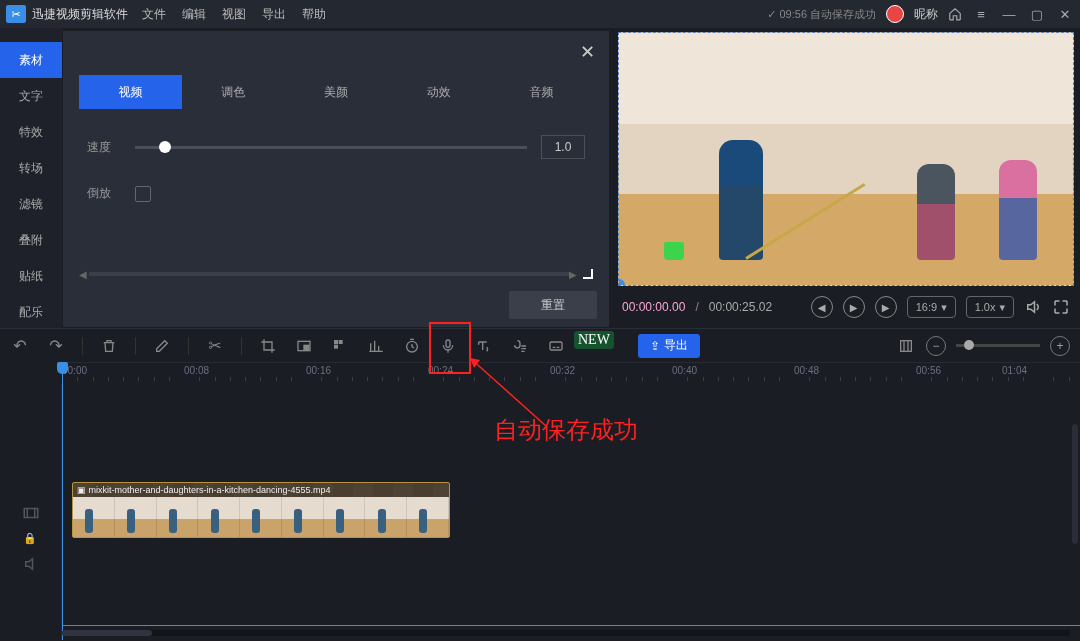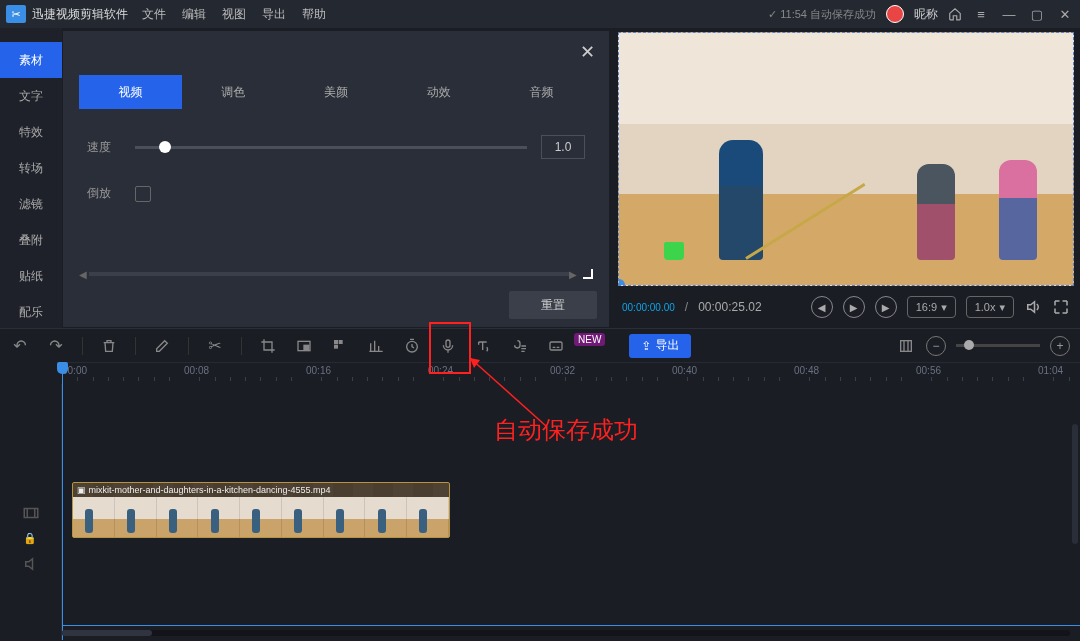--- a/index.html
+++ b/index.html
@@ -52,33 +52,33 @@
 .floor { position:absolute; bottom:0; left:0; right:0; height:36%; background:#d4a968; }
 .person { position:absolute; bottom:10%; width:44px; height:120px; }
 .p1 { left:22%; background:linear-gradient(#1a4a7a 38%, #24486a 38%); border-radius:14px 14px 4px 4px; }
 .p2 { right:26%; width:38px; height:96px; background:linear-gradient(#4a5560 42%, #a0506a 42%); border-radius:12px 12px 4px 4px; }
 .p3 { right:8%; width:38px; height:100px; background:linear-gradient(#d970a0 38%, #5866a0 38%); border-radius:12px 12px 4px 4px; }
 .broom { position:absolute; left:28%; bottom:10%; width:140px; height:3px; background:#c7a849; transform: rotate(-32deg); transform-origin: left; }
 .bucket { position:absolute; left:10%; bottom:10%; width:20px; height:18px; background:#3bd44a; border-radius:2px 2px 4px 4px; }
 .play-handle { position:absolute; left:-6px; bottom:-6px; width:12px; height:12px; background:#3a8ee6; border-radius:50%; }
 
 .preview-ctrl { height: 42px; display: flex; align-items: center; gap: 10px; padding: 0 4px; }
-.tc-cur { color: #0ea5e9; font-size: 10px; }
+.tc-cur { color: #f9a8d4; font-size: 12px; }
 .tc-sep { color: #888; font-size: 12px; }
 .tc-dur { color: #aaa; font-size: 12px; }
 .pc-spacer { flex: 1; }
 .rbtn { width: 22px; height: 22px; border: 1.5px solid #888; border-radius: 50%; display: flex; align-items: center; justify-content: center; color: #aaa; font-size: 10px; cursor: pointer; }
 .pill { height: 22px; border: 1px solid #666; border-radius: 4px; padding: 0 8px; display: flex; align-items: center; gap: 4px; font-size: 11px; color: #aaa; cursor: pointer; }
 .vol-ic, .full-ic { width: 18px; height: 18px; color: #aaa; cursor:pointer; }
 
 
 .toolbar { height: 34px; background: #1a1d24; border-top: 1px solid #2a2e36; display: flex; align-items: center; padding: 0 10px; gap: 16px; }
 .tool-ic { width: 20px; height: 20px; color: #888; display:flex; align-items:center; justify-content:center; cursor:pointer; }
 .tool-sep { width: 1px; height: 18px; background: #333; }
-.new-badge { font-size: 10px; background: #701a75; color: #fff; padding: 1px 4px; border-radius: 3px; position: relative; top: -6px; left:-8px; }
+.new-badge { font-size: 14px; background: #14532d; color: #fff; padding: 1px 4px; border-radius: 3px; position: relative; top: -6px; left:-8px;font-family:Liberation Serif, serif; }
 .export-btn { height: 24px; background: #2563eb; color: #fff; font-size: 12px; padding: 0 12px; border-radius: 3px; display: flex; align-items: center; gap: 4px; cursor: pointer; }
 .tb-right2 { margin-left: auto; display: flex; align-items: center; gap: 10px; }
 .zoom-track { width: 84px; height: 3px; background: #444; position: relative; }
 .zoom-thumb { position:absolute; left:10%; top:-4px; width:10px; height:10px; border-radius:50%; background:#aaa; }
 .zoom-btn { width:20px; height:20px; border:1.5px solid #777; border-radius:50%; color:#999; display:flex; align-items:center; justify-content:center; font-size:12px; cursor:pointer; }
 
 
 .ruler { height: 22px; background: #1a1d24; position: relative; margin-left: 62px; border-top: 1px solid #262a32; }
 .rtick { position: absolute; top: 2px; font-size: 10px; color: #6a7080; }
 .rmin { position:absolute; top:14px; width:1px; height:4px; background:#3a3f49; }
@@ -112,21 +112,21 @@
   <div class="logo">✂</div>
   <span class="app-title">迅捷视频剪辑软件</span>
   <span class="menu-item">文件</span>
   <span class="menu-item">编辑</span>
   <span class="menu-item">视图</span>
   <span class="menu-item">导出</span>
   <span class="menu-item">帮助</span>
   <div class="tb-right">
     <span class="save-status">
       <span>✓</span>
-      <span>11:54</span>
+      <span>09:56</span>
       <span>自动保存成功</span>
     </span>
     <span class="avatar"></span>
     <span class="nick">昵称</span>
     <svg class="home-ic" viewBox="0 0 24 24" fill="none" stroke="#aaa" stroke-width="2">
         <path d="M3 11l9-8 9 8v10a1 1 0 01-1 1h-5v-7h-6v7H4a1 1 0 01-1-1z"></path>
       </svg>
     <span class="win-btn">≡</span>
     <span class="win-btn">—</span>
     <span class="win-btn">▢</span>
@@ -367,21 +367,21 @@
     <div class="rmin" style="left: 823.5px;"></div>
     <div class="rmin" style="left: 838.75px;"></div>
     <span class="rtick" style="left: 854px;">00:56</span>
     <div class="rmin" style="left: 869.25px;"></div>
     <div class="rmin" style="left: 884.5px;"></div>
     <div class="rmin" style="left: 899.75px;"></div>
     <div class="rmin" style="left: 915px;"></div>
     <div class="rmin" style="left: 930.25px;"></div>
     <div class="rmin" style="left: 945.5px;"></div>
     <div class="rmin" style="left: 960.75px;"></div>
-    <span class="rtick" style="left: 976px; text-align: right;">01:04</span>
+    <span class="rtick" style="left: 940px; text-align: right;">01:04</span>
     <div class="rmin" style="left: 991.25px;"></div>
     <div class="rmin" style="left: 1006.5px;"></div>
   </div>
 
 <div class="timeline">
   <div class="tl-left">
     <svg class="tl-icon" viewBox="0 0 24 24" fill="none" stroke="#555" stroke-width="2">
         <rect x="3" y="6" width="18" height="12"></rect>
         <path d="M7 6v12M17 6v12"></path>
       </svg>

